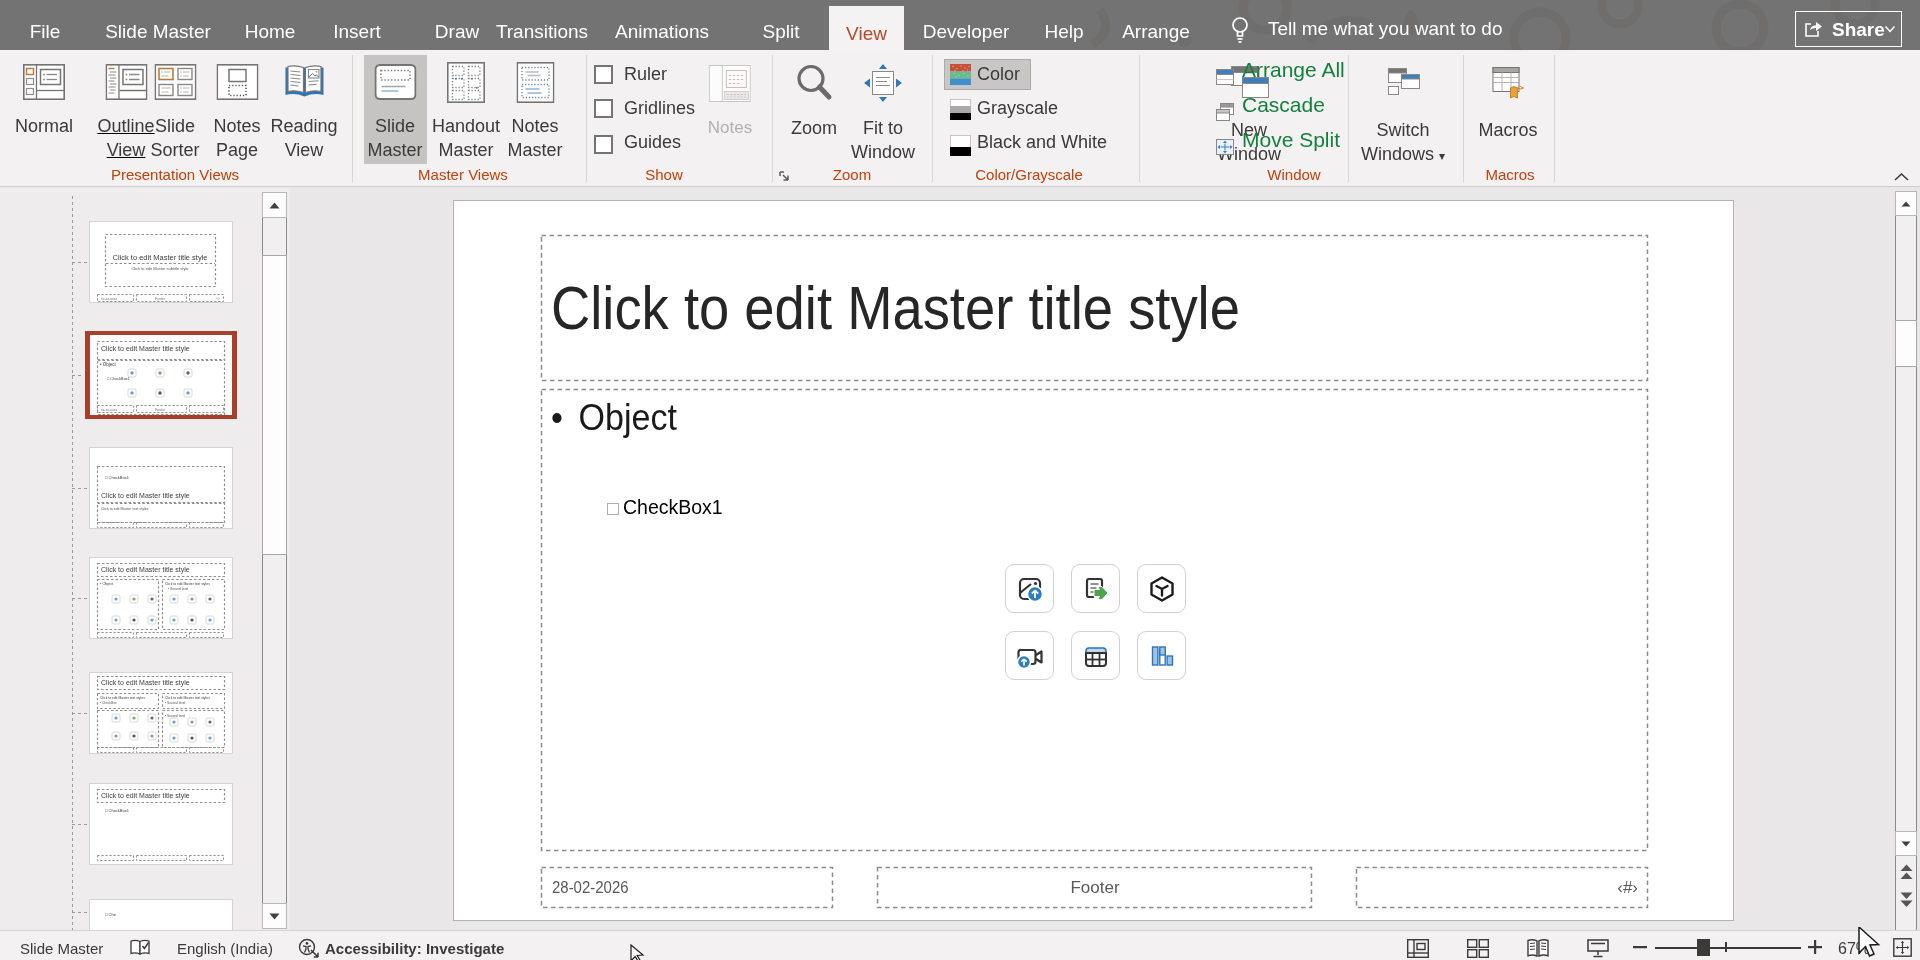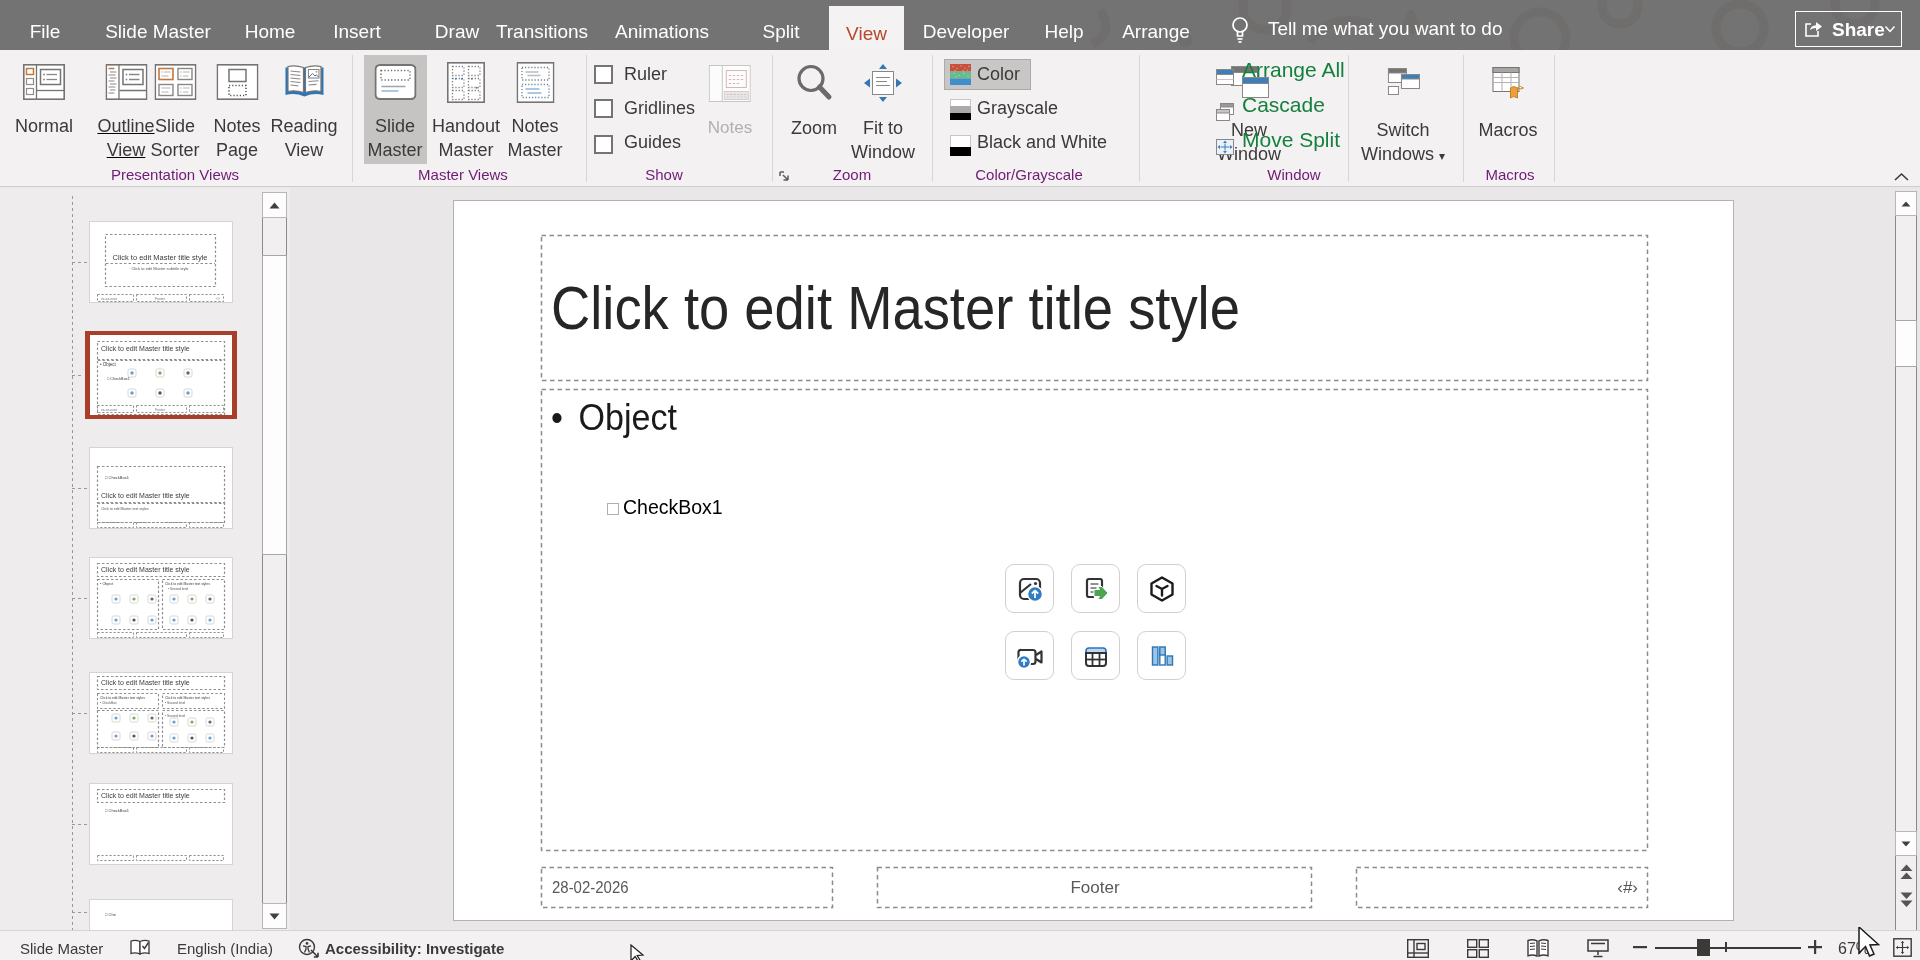--- a/index.html
+++ b/index.html
@@ -9,21 +9,21 @@
 
 
 #tabbar { position:absolute; left:0; top:0; width:1920px; height:54px; background:#737373; overflow:hidden; }
 .tab { position:absolute; top:0; height:50px; line-height:63px; color:#fff; font-size:19px; text-align:center; transform:translateX(-50%); white-space:nowrap; }
 #viewtab { position:absolute; left:829px; top:6px; width:75px; height:44px; background:#F4F2F3; }
 #viewtab span { position:absolute; left:0; right:0; top:0; height:44px; line-height:56px; color:#B7472A; font-size:19px; text-align:center; }
 
 
 #ribbon { position:absolute; left:0; top:50px; width:1920px; height:137px; background:#F3F1F2; border-bottom:1px solid #CFCDCE; }
 .rsep { position:absolute; top:5px; width:1px; height:127px; background:#D8D6D5; }
-.glabel { position:absolute; top:117px; height:15px; line-height:15px; font-size:15px; color:#701a75; text-align:center; transform:translateX(-50%); white-space:nowrap; }
+.glabel { position:absolute; top:117px; height:15px; line-height:15px; font-size:15px; color:#c2410c; text-align:center; transform:translateX(-50%); white-space:nowrap; }
 .bigbtn { position:absolute; top:14px; text-align:center; transform:translateX(-50%); }
 .bigbtn svg { display:block; margin:0 auto 14px; }
 .blabel { font-size:18px; color:#3B3A39; line-height:24px; text-align:center; white-space:nowrap; }
 .chk { position:absolute; width:19px; height:19px; background:#fff; border:2px solid #767472; }
 .chklabel { position:absolute; font-size:18px; color:#3B3A39; white-space:nowrap; }
 .smallrow { position:absolute; font-size:21px; color:#15803d; white-space:nowrap; height:22px; line-height:22px; }
 .smallrow svg { vertical-align:-4px; margin-right:7px; }
 
 
 #main { position:absolute; left:0; top:188px; width:1920px; height:742px; }

